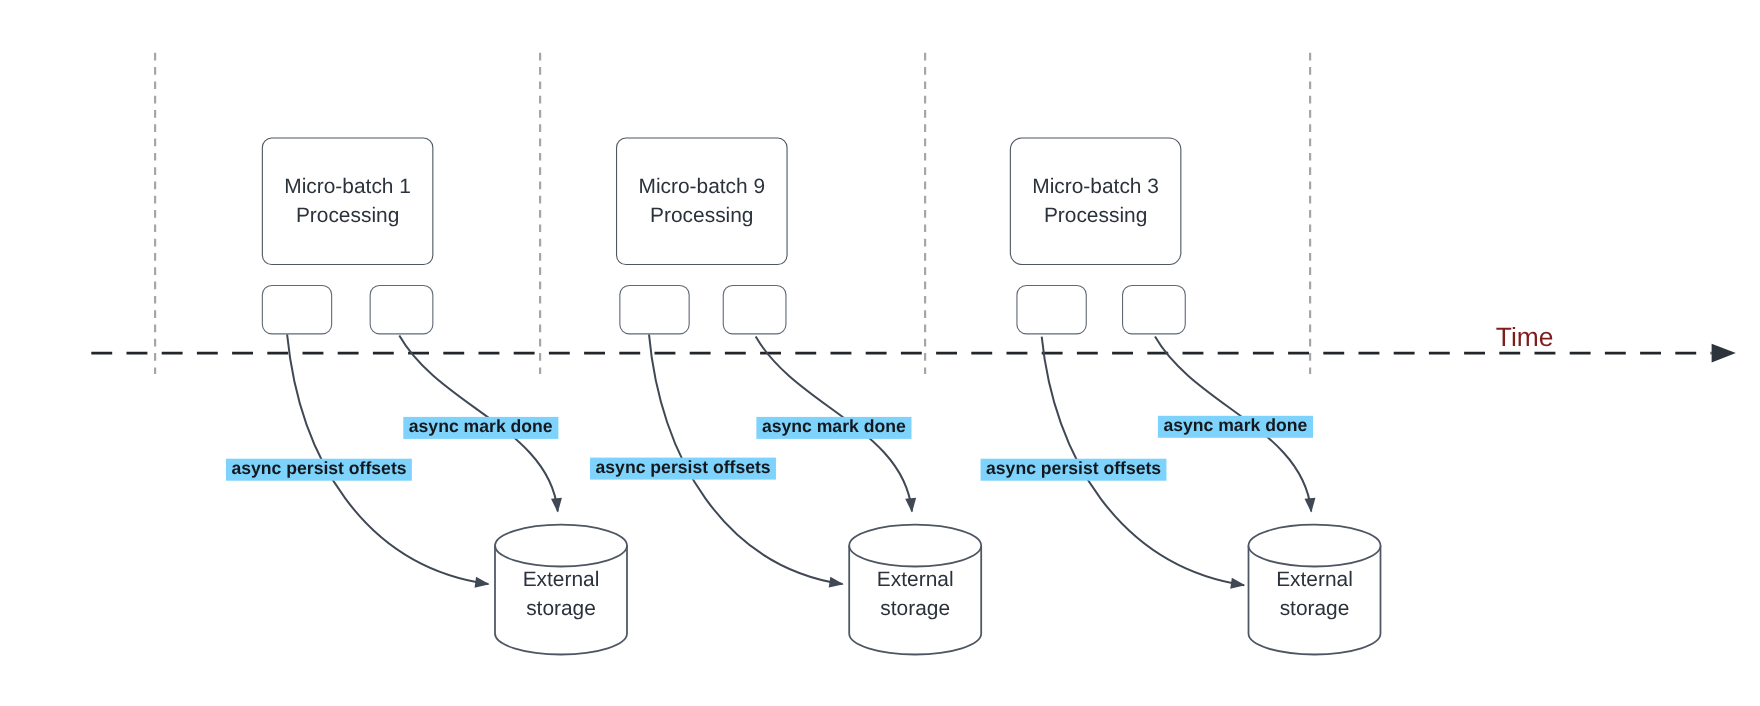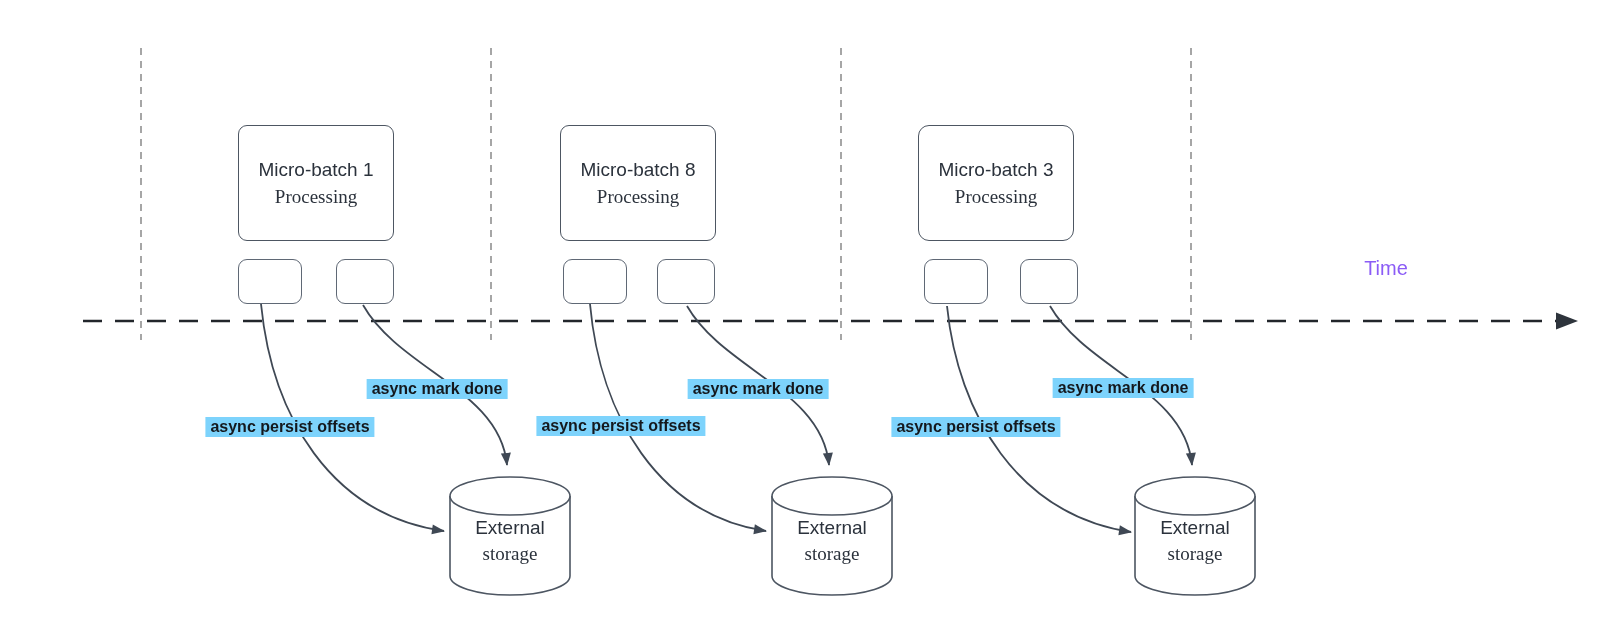--- a/index.html
+++ b/index.html
@@ -56,24 +56,25 @@
     transform: translate(-50%, -50%);
     width: 108px;
     text-align: center;
     font-size: 19px;
     line-height: 26px;
     color: #2b323c;
   }
   .time-label {
     position: absolute;
     transform: translate(-50%, -50%);
-    font-size: 20px;
-    color: #8b5cf6;
+    font-size: 24px;
+    color: #7f1d1d;
+    margin-top: 40px;
   }
-  .line2 { display: block; font-family: Liberation Serif, serif; }
+  .line2 { display: block; }
 </style>
 </head>
 <body>
 
 <div class="canvas">
 
   <svg class="layer" width="1600" height="642" viewBox="0 0 1600 642">
     <defs>
       <marker id="arrow" viewBox="0 0 14 11" refX="12.5" refY="5.5" markerWidth="14" markerHeight="11" orient="auto" markerUnits="userSpaceOnUse">
         <path d="M0.5,0.5 L13.5,5.5 L0.5,10.5 Z" fill="#3f4854"></path>
@@ -118,21 +119,21 @@
   <div class="node small-box small-a" style="left:238px;"></div>
   <div class="node small-box small-b" style="left:336px;"></div>
   <div class="async-label" style="left:290px; top:427px;">async persist offsets</div>
   <div class="async-label" style="left:437px; top:389px;">async mark done</div>
   <div class="storage-label" style="left:510px; top:541px;">
     <span>External</span>
     <span class="line2">storage</span>
   </div>
 
   <div class="node big-box" style="left:560px;">
-    <span>Micro-batch 8</span>
+    <span>Micro-batch 9</span>
     <span class="line2">Processing</span>
   </div>
   <div class="node small-box small-a" style="left:563px;"></div>
   <div class="node small-box small-b" style="left:657px;"></div>
   <div class="async-label" style="left:621px; top:426px;">async persist offsets</div>
   <div class="async-label" style="left:758px; top:389px;">async mark done</div>
   <div class="storage-label" style="left:832px; top:541px;">
     <span>External</span>
     <span class="line2">storage</span>
   </div>

